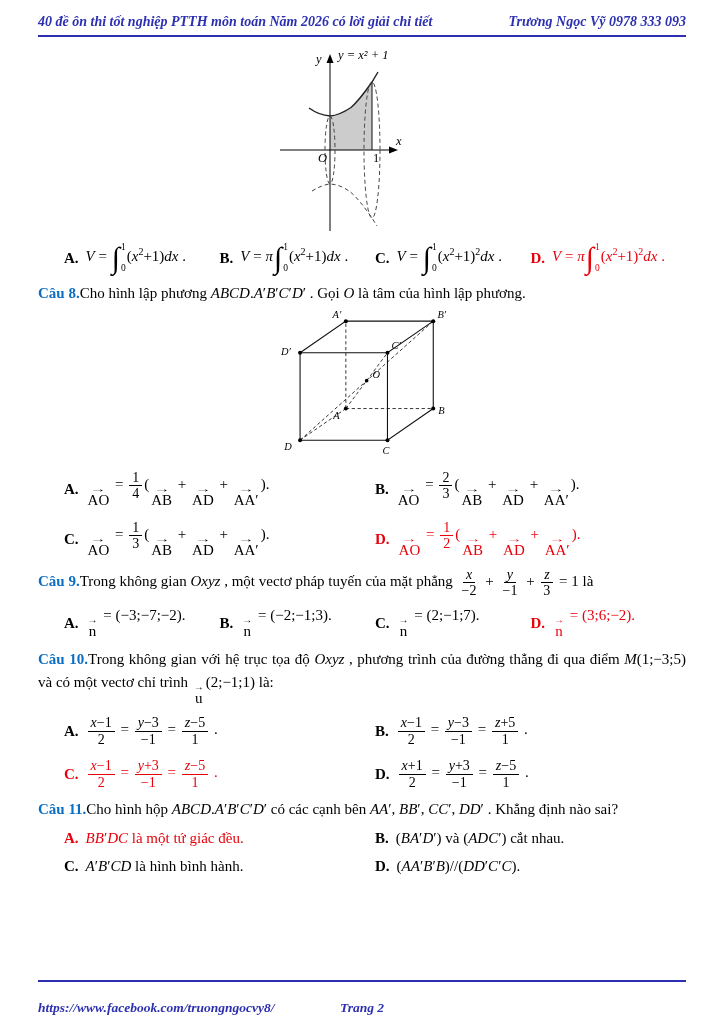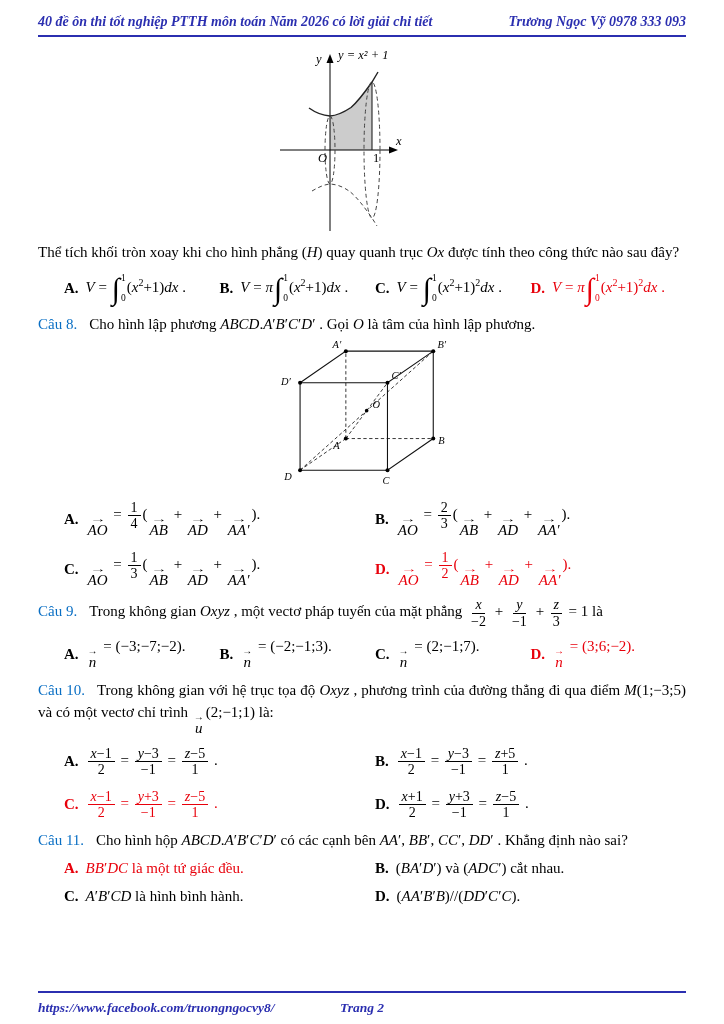--- a/index.html
+++ b/index.html
@@ -12,28 +12,28 @@
         padding:14px 38px 8px 38px;overflow:hidden;}
 
   
   .hdr{display:flex;justify-content:space-between;align-items:flex-end;
        color:var(--blue);font-weight:bold;font-style:italic;font-size:14px;
        padding-bottom:5px;border-bottom:2px solid var(--blue);}
 
   
   .ftr{margin-top:auto;border-top:2px solid var(--blue);
        display:grid;grid-template-columns:1fr auto 1fr;align-items:baseline;
-       padding-top:7px;color:var(--blue);font-weight:bold;font-style:italic;font-size:13.5px;}
+       padding-top:18px;color:var(--blue);font-weight:bold;font-style:italic;font-size:13.5px;}
   .ftr .fl{justify-self:start;}
   .ftr .fc{justify-self:center;}
 
   
   .q{margin-top:8px;}
   .stem{font-size:15px;line-height:1.5;text-align:justify;margin-top:8px;}
-  .qnum{color:var(--qblue);font-weight:normal;margin-right:12px;}
+  .qnum{color:var(--qblue);font-weight:bold;}
   .bold{font-weight:normal;}
   .fig{display:flex;justify-content:center;margin:2px 0;}
 
   .opts-row{display:flex;margin:9px 0 2px 26px;}
   .opts-row .opt{flex:1 1 0;}
   .opts-grid{display:grid;grid-template-columns:1fr 1fr;row-gap:11px;margin:9px 0 2px 26px;}
   .opt{font-size:15px;white-space:nowrap;display:flex;align-items:center;}
   .opt-label{font-weight:bold;margin-right:7px;}
   .red{color:var(--red);}
 
@@ -45,21 +45,21 @@
   .fn{border-bottom:1px solid currentColor;padding:0 3px;}
   .fd{padding:0 3px;}
   .int{display:inline-flex;align-items:center;vertical-align:middle;margin:0 1px;}
   .isym{font-size:30px;line-height:0.85;}
   .ib{display:inline-flex;flex-direction:column;justify-content:space-between;
       font-size:9.5px;height:30px;line-height:1;padding:1px 0;margin-left:1px;}
   .vec{display:inline-flex;flex-direction:column;align-items:center;
        vertical-align:-0.2em;line-height:1;margin:0 2px;}
   .varr{font-size:10px;line-height:6px;height:7px;}
   .varr.wide{transform:scaleX(1.6);}
-  .vb{font-style:italic;line-height:1.05;}
+  .vb{line-height:1.05;}
 
   
   .flabel{font-family:"Liberation Serif",serif;font-size:12.5px;fill:#000;}
   .fit{font-style:italic;}
 </style>
 </head>
 <body>
 
 <div class="page">
 
@@ -88,21 +88,20 @@
     <ellipse cx="70" cy="105" rx="5" ry="34" fill="none" stroke="#444" stroke-width="1" stroke-dasharray="4 3"></ellipse>
     <path d="M52,146 C58,142.5 64,139.5 70,139 C79,139.5 86,143.5 91,147.5 C98,153.5 105,163 112,173 L117,181" fill="none" stroke="#444" stroke-width="1" stroke-dasharray="4 3"></path>
 
     <text x="78" y="14" class="flabel fit">y = x² + 1</text>
     <text x="56" y="18" class="flabel fit">y</text>
     <text x="136" y="100" class="flabel fit">x</text>
     <text x="58" y="117" class="flabel fit">O</text>
     <text x="113" y="117" class="flabel">1</text>
   </svg>
 </div>
-        <div class="stem"><span class="rm">Thể tích khối tròn xoay khi cho hình phẳng </span><span class="math"><span>(</span><span class="it">H</span><span>)</span></span><span class="rm"> quay quanh trục </span><span class="math"><span class="it">Ox</span></span><span class="rm"> được tính theo công thức nào sau đây?</span></div>
         <div class="opts-row">
           <div class="opt">
             <span class="opt-label">A.</span>
             <span class="opt-body"><span class="math"><span class="it">V</span><span> = </span></span><span class="int">
                 <span class="isym">∫</span>
                 <span class="ib">
                   <span class="iu">1</span>
                   <span class="il">0</span>
                 </span>
               </span><span class="math"><span>(</span><span class="it">x</span></span><sup class="sup"><span>2</span></sup><span class="math"><span>+1)</span><span class="it">dx</span><span> .</span></span></span>

